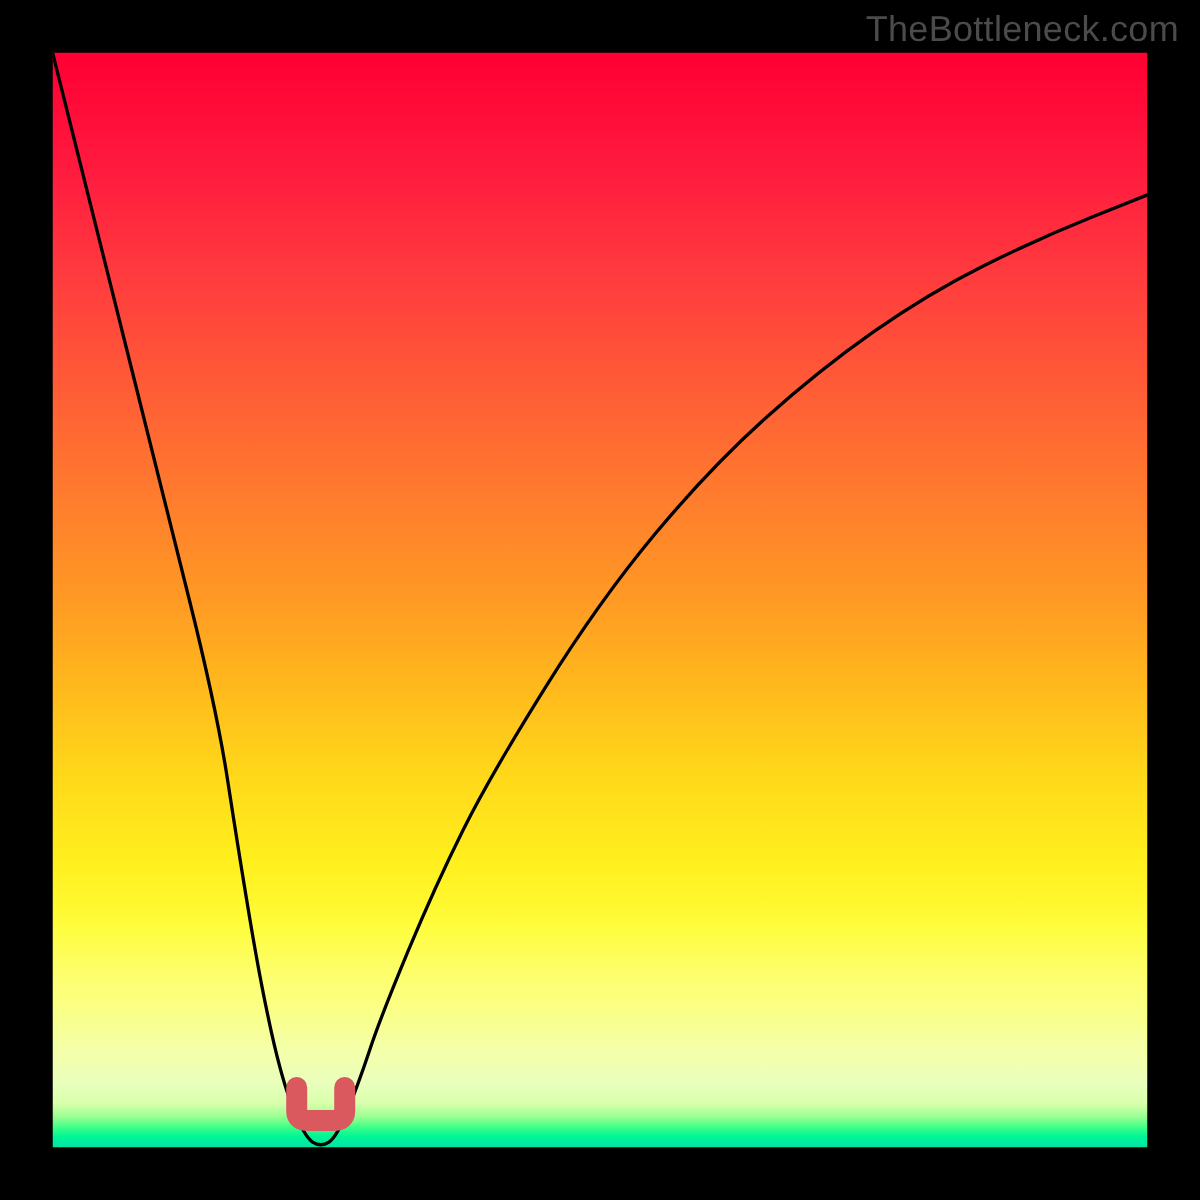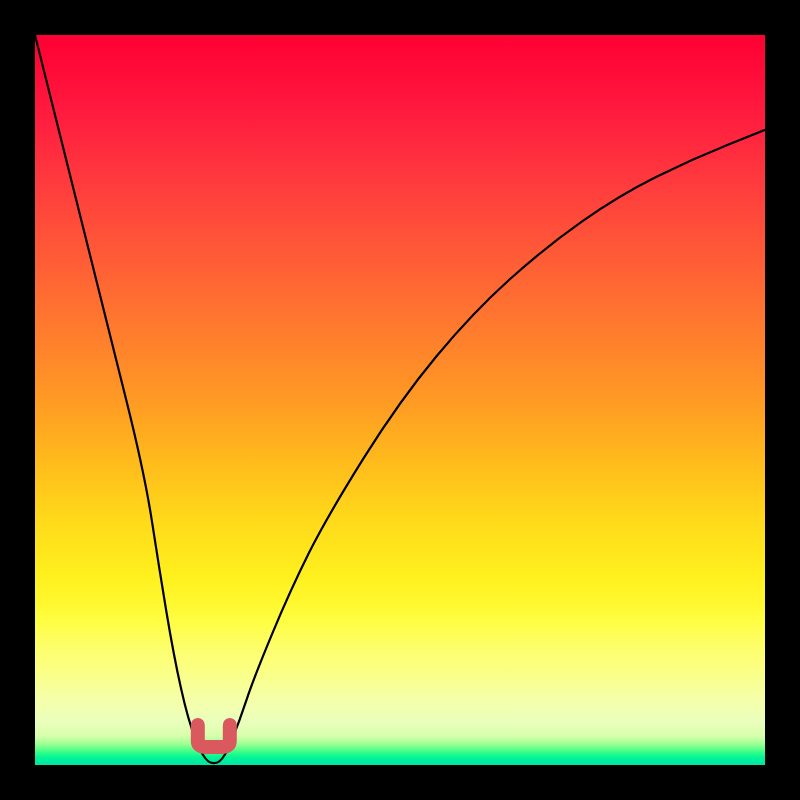--- a/index.html
+++ b/index.html
@@ -86,20 +86,21 @@
     top: 0;
     width: 730px;
     height: 730px;
     overflow: visible;
   }
 </style>
 </head>
 <body>
 
 <div class="frame">
+  <div class="watermark">TheBottleneck.com</div>
 
   <div class="plot-area">
     <div class="gradient-bg"></div>
     <div class="bright-band"></div>
 
     <svg class="curve" viewBox="0 0 730 730" preserveAspectRatio="none">
 
       <path d="M 0.00 0.00 Q 0.00 0.00 18.25 73.00 Q 36.50 146.00 54.75 219.00 Q 73.00 292.00 91.25 365.00 Q 109.50 438.00 116.80 485.45 Q 124.10 532.90 131.40 576.70 Q 138.70 620.50 146.00 653.35 Q 153.30 686.20 160.60 704.45 Q 167.90 722.70 173.38 726.35 Q 178.85 730.00 184.32 726.35 Q 189.80 722.70 197.10 704.45 Q 204.40 686.20 211.70 664.30 Q 219.00 642.40 237.25 598.60 Q 255.50 554.80 273.75 518.30 Q 292.00 481.80 328.50 423.40 Q 365.00 365.00 401.50 321.20 Q 438.00 277.40 474.50 244.55 Q 511.00 211.70 547.50 186.15 Q 584.00 160.60 620.50 142.35 Q 657.00 124.10 693.50 109.50 T 730.00 94.90 " fill="none" stroke="#000" stroke-width="2.2" stroke-linecap="round" stroke-linejoin="round"></path>
 
       <path d="M 162.8 690.0 L 162.8 706.0 Q 162.8 712.0 170.8 712.0 L 186.8 712.0 Q 194.8 712.0 194.8 706.0 L 194.8 690.0" fill="none" stroke="#d9595f" stroke-width="14" stroke-linecap="round" stroke-linejoin="round"></path>

